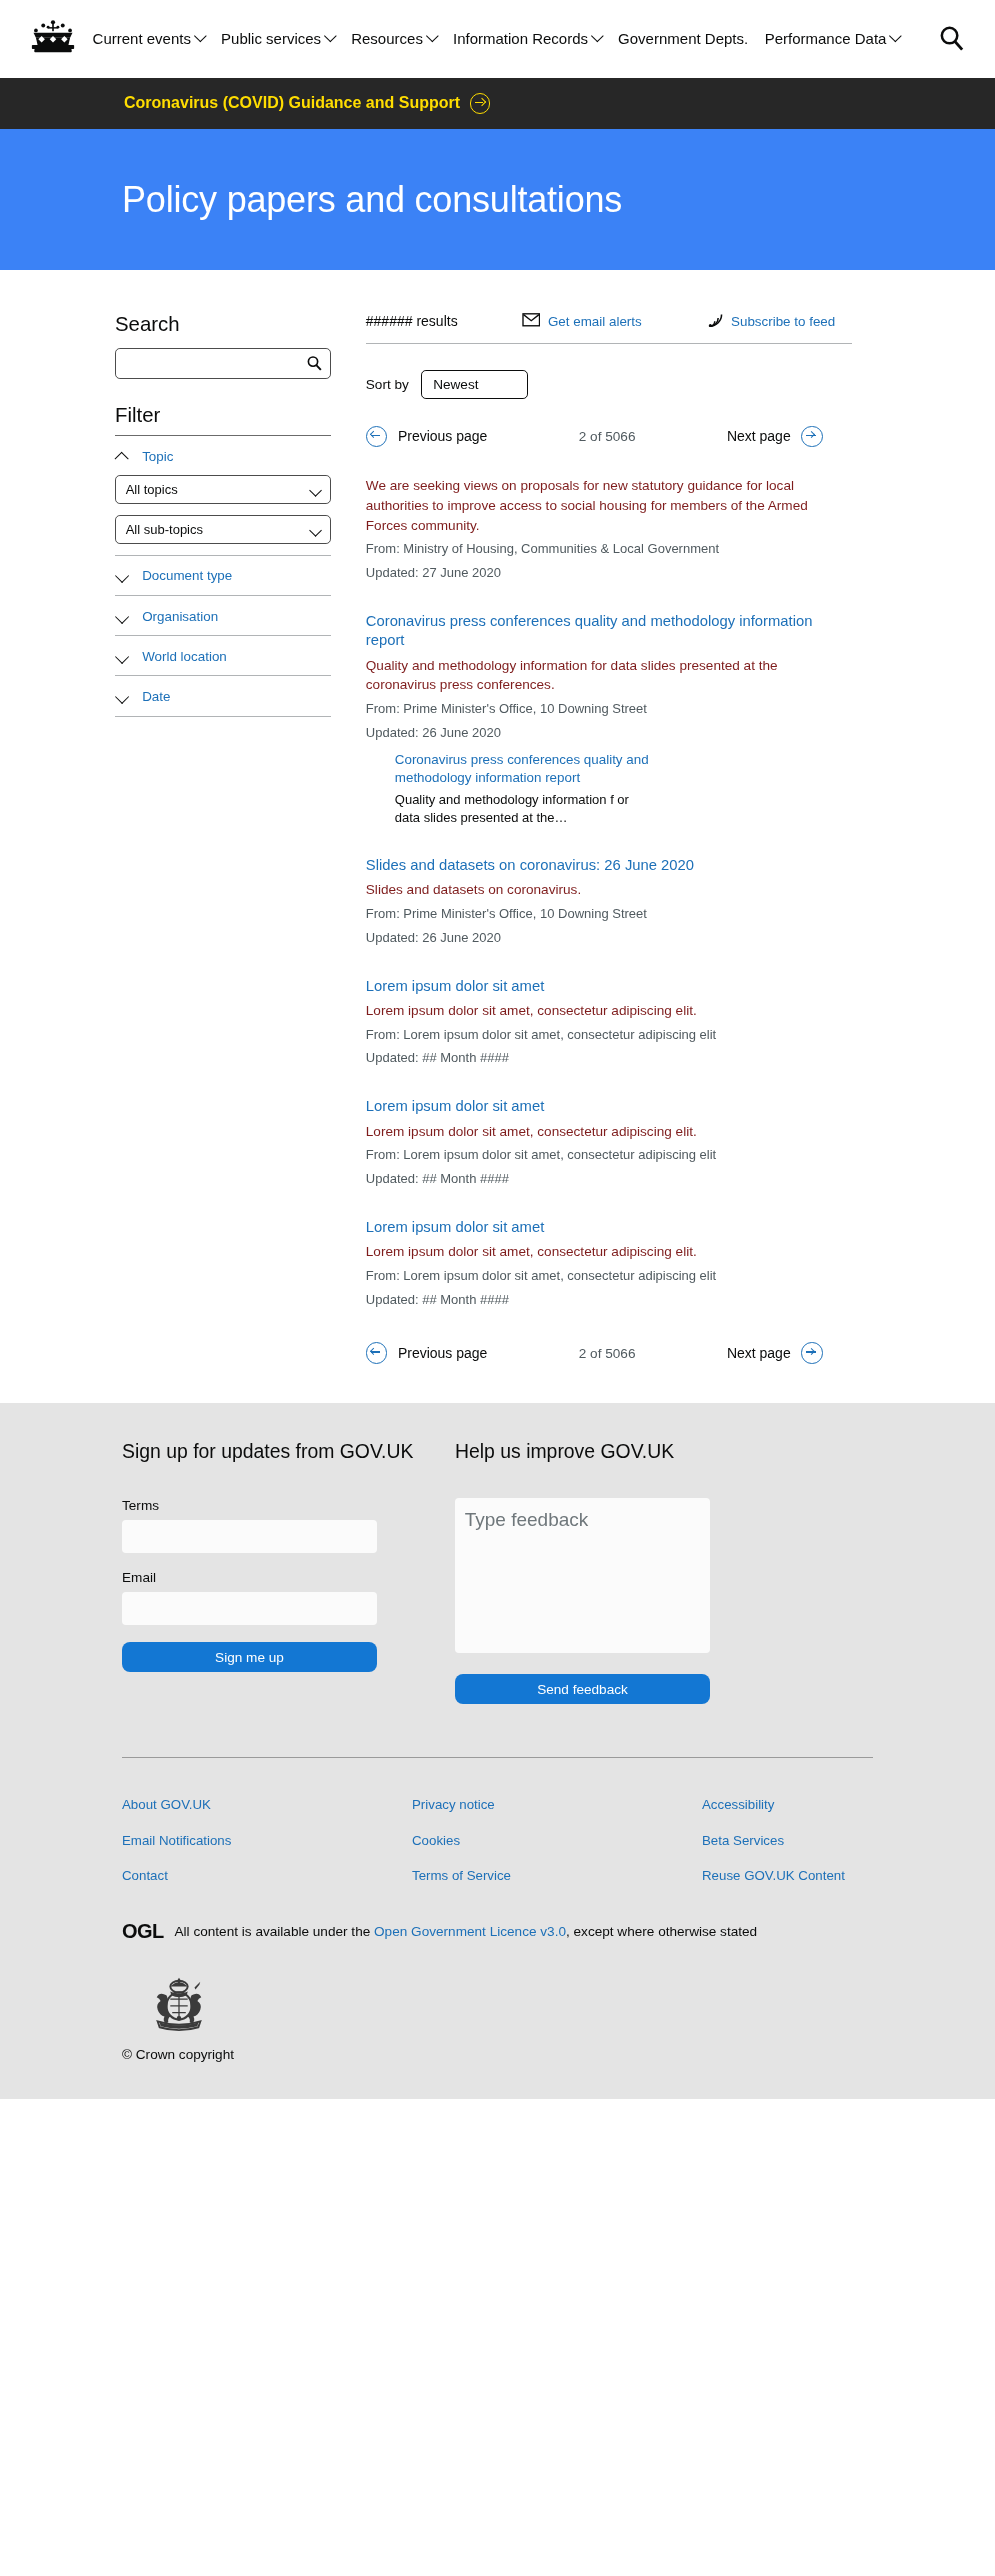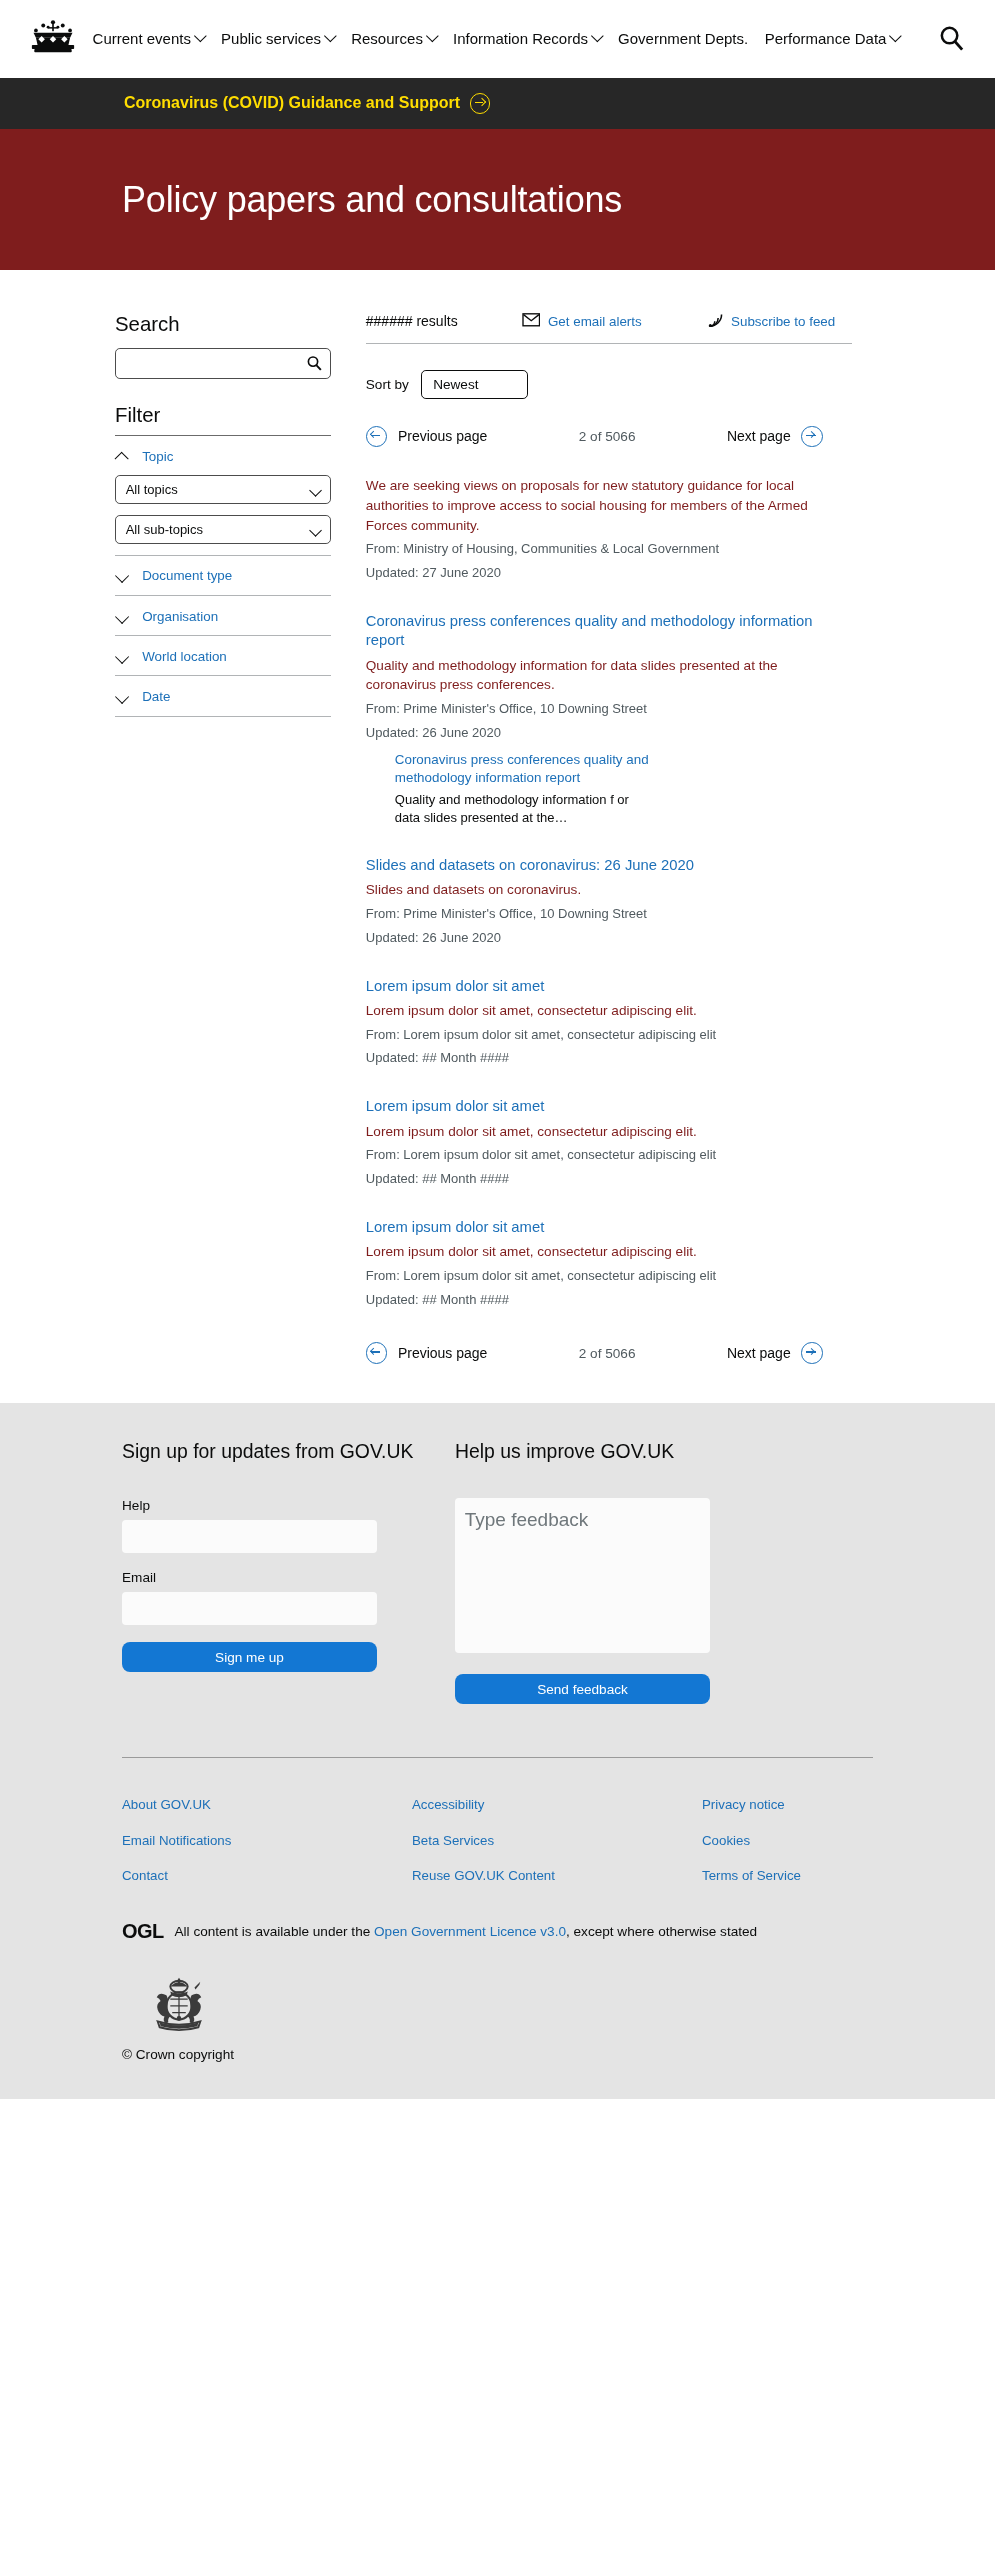--- a/index.html
+++ b/index.html
@@ -56,21 +56,21 @@
     width:8.7px; height:1.9px; background:#ffdd00;
   }
   .arrow-circle::after {
     content:""; position:absolute; left:7.8px; top:4.9px;
     width:4.9px; height:4.9px; border-top:1.9px solid #ffdd00; border-right:1.9px solid #ffdd00;
     transform: rotate(45deg);
   }
 
   
   .hero {
-    background:#7f1d1d; height:141px;
+    background:#3b82f6; height:141px;
     display:flex; align-items:center;
   }
   .hero h1 {
     margin:0; margin-left:122px;
     color:#ffffff; font-size:36px; font-weight:400; letter-spacing:-0.2px;
   }
 
   
   .main {
     display:flex; padding: 29px 0 39px 0; background:#fff;
@@ -475,21 +475,21 @@
       </div>
 
     </div>
   </div>
 
   <div class="greyband">
     <div class="grey-inner">
 
       <div class="signup">
         <h3 class="grey-h">Sign up for updates from GOV.UK</h3>
-        <label class="fld-label">Help</label>
+        <label class="fld-label">Terms</label>
         <input class="txt-input" type="text" value="" style="">
         <label class="fld-label">Email</label>
         <input class="txt-input" type="text" value="" style="">
         <button class="blue-btn">Sign me up</button>
       </div>
 
       <div class="feedback">
         <h3 class="grey-h">Help us improve GOV.UK</h3>
         <textarea class="ta" placeholder="Type feedback" style=""></textarea>
         <button class="blue-btn">Send feedback</button>
@@ -499,28 +499,28 @@
 
     <div class="foot-sep"></div>
 
     <div class="foot-links">
       <div class="fcol">
         <a>About GOV.UK</a>
         <a>Email Notifications</a>
         <a>Contact</a>
       </div>
       <div class="fcol">
+        <a>Privacy notice</a>
+        <a>Cookies</a>
+        <a>Terms of Service</a>
+      </div>
+      <div class="fcol">
         <a>Accessibility</a>
         <a>Beta Services</a>
         <a>Reuse GOV.UK Content</a>
-      </div>
-      <div class="fcol">
-        <a>Privacy notice</a>
-        <a>Cookies</a>
-        <a>Terms of Service</a>
       </div>
     </div>
 
     <div class="ogl-row">
       <span class="ogl-badge">OGL</span>
       <span>
         <span>All content is available under the </span><span class="ogl-link">Open Government Licence v3.0</span><span>, except where otherwise stated</span>
       </span>
     </div>
 

